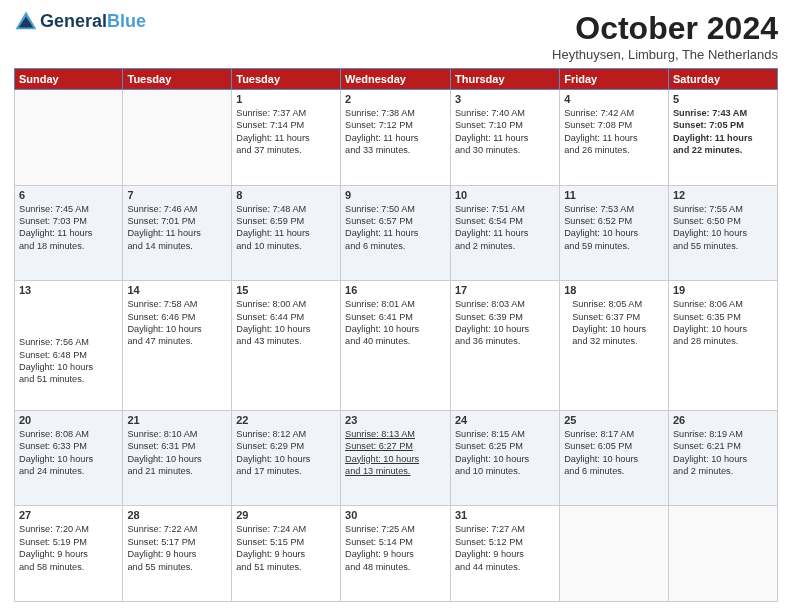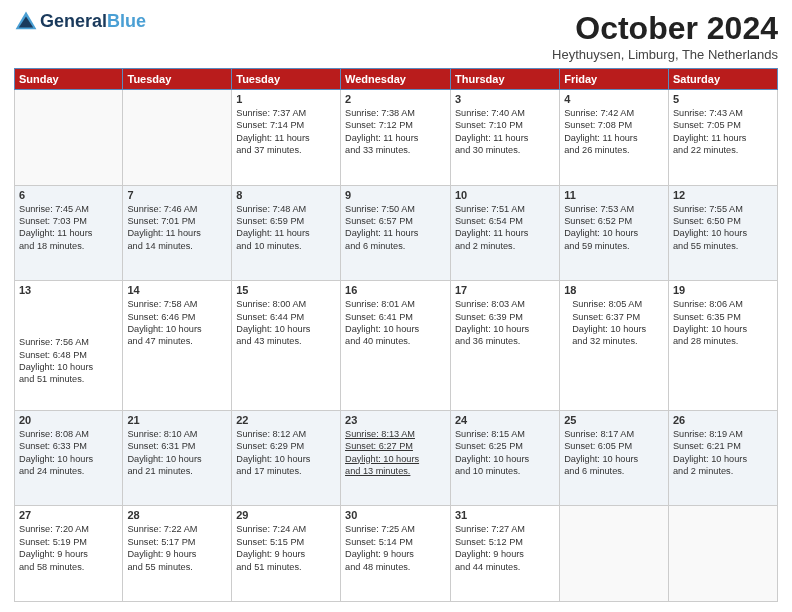--- a/index.html
+++ b/index.html
@@ -154,21 +154,21 @@
           </td>
           <td>
             <span class="day-num">4</span>
             <div class="day-info" style="white-space: pre-line;">Sunrise: 7:42 AM
 Sunset: 7:08 PM
 Daylight: 11 hours
 and 26 minutes.</div>
           </td>
           <td>
             <span class="day-num">5</span>
-            <div class="day-info" style="white-space: pre-line;">Sunrise: 7:43 AM
+            <div class="day-info" style="white-space: pre-line; font-weight: bold;">Sunrise: 7:43 AM
 Sunset: 7:05 PM
 Daylight: 11 hours
 and 22 minutes.</div>
           </td>
         </tr>
         <tr class="row-shade">
           <td>
             <span class="day-num">6</span>
             <div class="day-info" style="white-space: pre-line;">Sunrise: 7:45 AM
 Sunset: 7:03 PM

